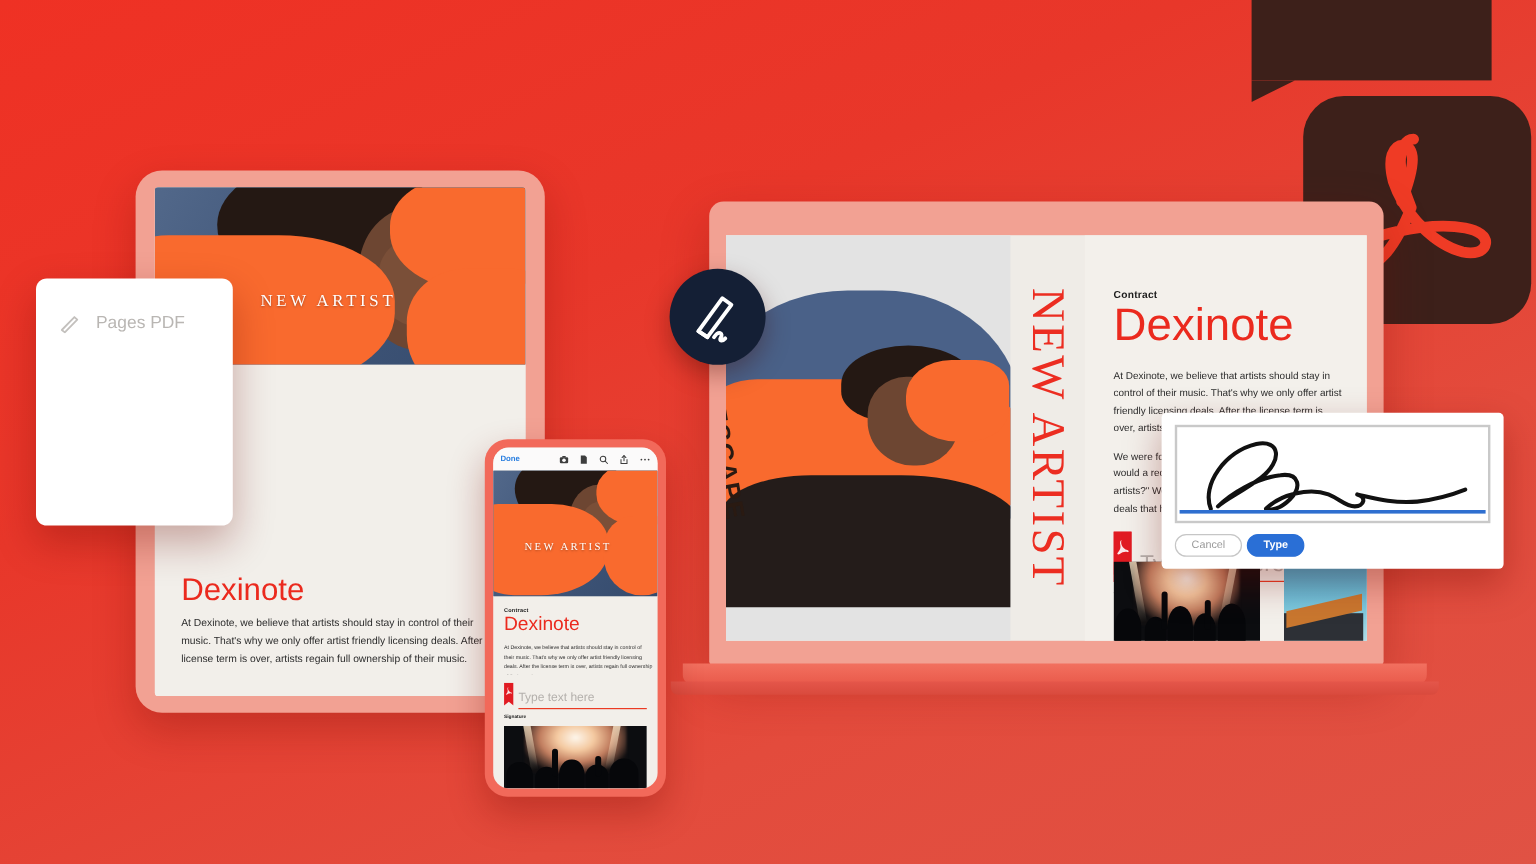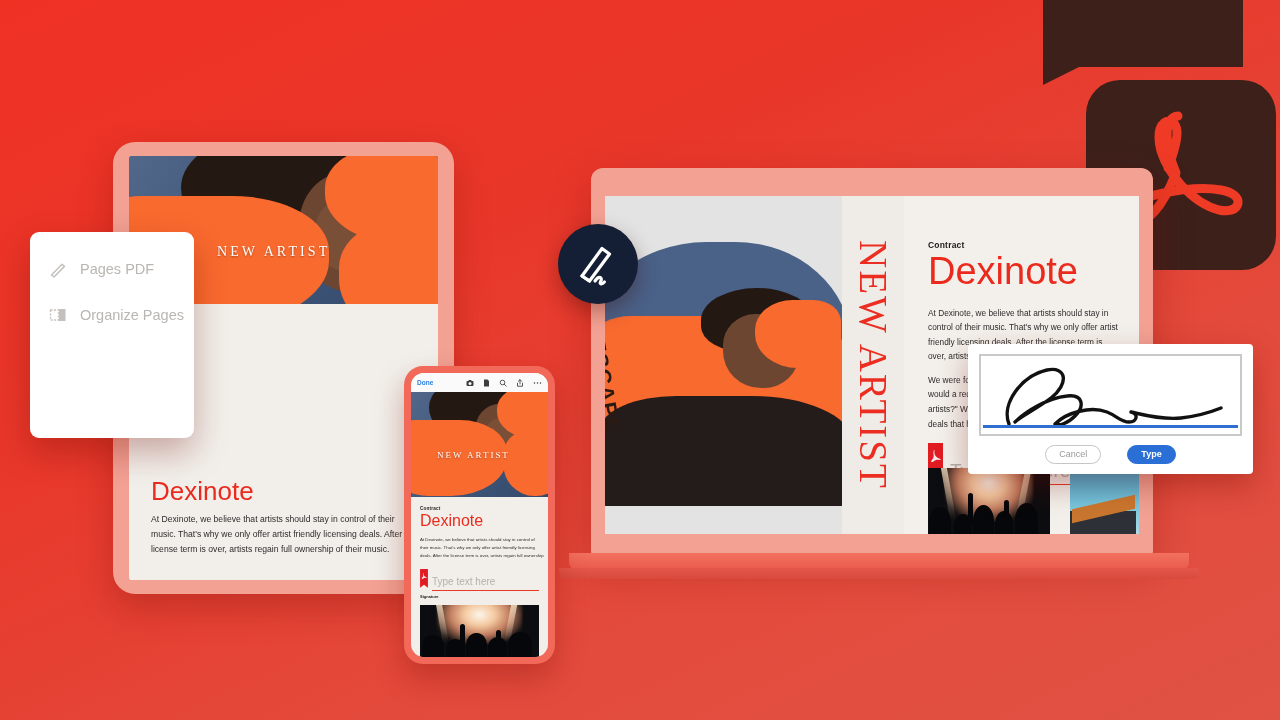--- a/index.html
+++ b/index.html
@@ -120,21 +120,21 @@
   }
 
   
   #sig-dialog {
     position: absolute; left: 968px; top: 344px; width: 285px; height: 130px;
     background: #fff; border-radius: 4px; box-shadow: 0 12px 30px rgba(110,10,4,.34);
     padding: 10px 11px 8px 11px;
   }
   #sig-dialog .canvas { width: 263px; height: 82px; border: 2px solid #c9c9c9; background: #fff; position: relative; overflow: hidden; }
   #sig-dialog .baseline { position: absolute; left: 2px; right: 2px; bottom: 6px; height: 3px; background: #2f6fd0; }
-  #sig-dialog .actions { display: flex; justify-content: center; gap: 26px; margin-top: 9px; }
+  #sig-dialog .actions { display: flex; gap: 4px; margin-top: 9px; }
   #sig-dialog .btn { font-size: 9px; border-radius: 11px; padding: 3px 13px; line-height: 1.2; }
   #sig-dialog .cancel { border: 1px solid #c6c6c6; color: #9a9a9a; background: #fff; }
   #sig-dialog .apply { background: #2a6fd6; color: #fff; border: 1px solid #2a6fd6; font-weight: bold; }
 </style>
 </head>
 <body>
 
 <div id="stage">
 
   <div id="acrobat-logo">
@@ -173,29 +173,20 @@
   </div>
 
   <div id="fill-menu">
     <div class="mi">
       <span class="ic">
         <svg width="18" height="18" viewBox="0 0 18 18">
             <path d="M2.5 15 L13 4.2 L15.4 6.4 L5 17 Z" fill="none" stroke="currentColor" stroke-width="1.5" stroke-linejoin="round"></path>
           </svg>
       </span>
       <span class="lbl">Pages PDF</span>
-    </div>
-    <div class="mi">
-      <span class="ic">
-        <svg width="18" height="18" viewBox="0 0 18 18">
-            <rect x="1.5" y="4" width="8" height="10" fill="none" stroke="currentColor" stroke-width="1.3" stroke-dasharray="2 1.4"></rect>
-            <rect x="10" y="3" width="6.5" height="12" fill="currentColor"></rect>
-          </svg>
-      </span>
-      <span class="lbl">Organize Pages</span>
     </div>
   </div>
 
   <div id="laptop">
     <div class="lid"></div>
     <div class="screen">
 
       <div class="leftpanel">
         <div class="bluemass"></div>
         <div style="position:absolute; left:-10px; top:120px; width:260px; height:135px; background:#f96a2e; border-radius:14% 36% 42% 26%;"></div>

